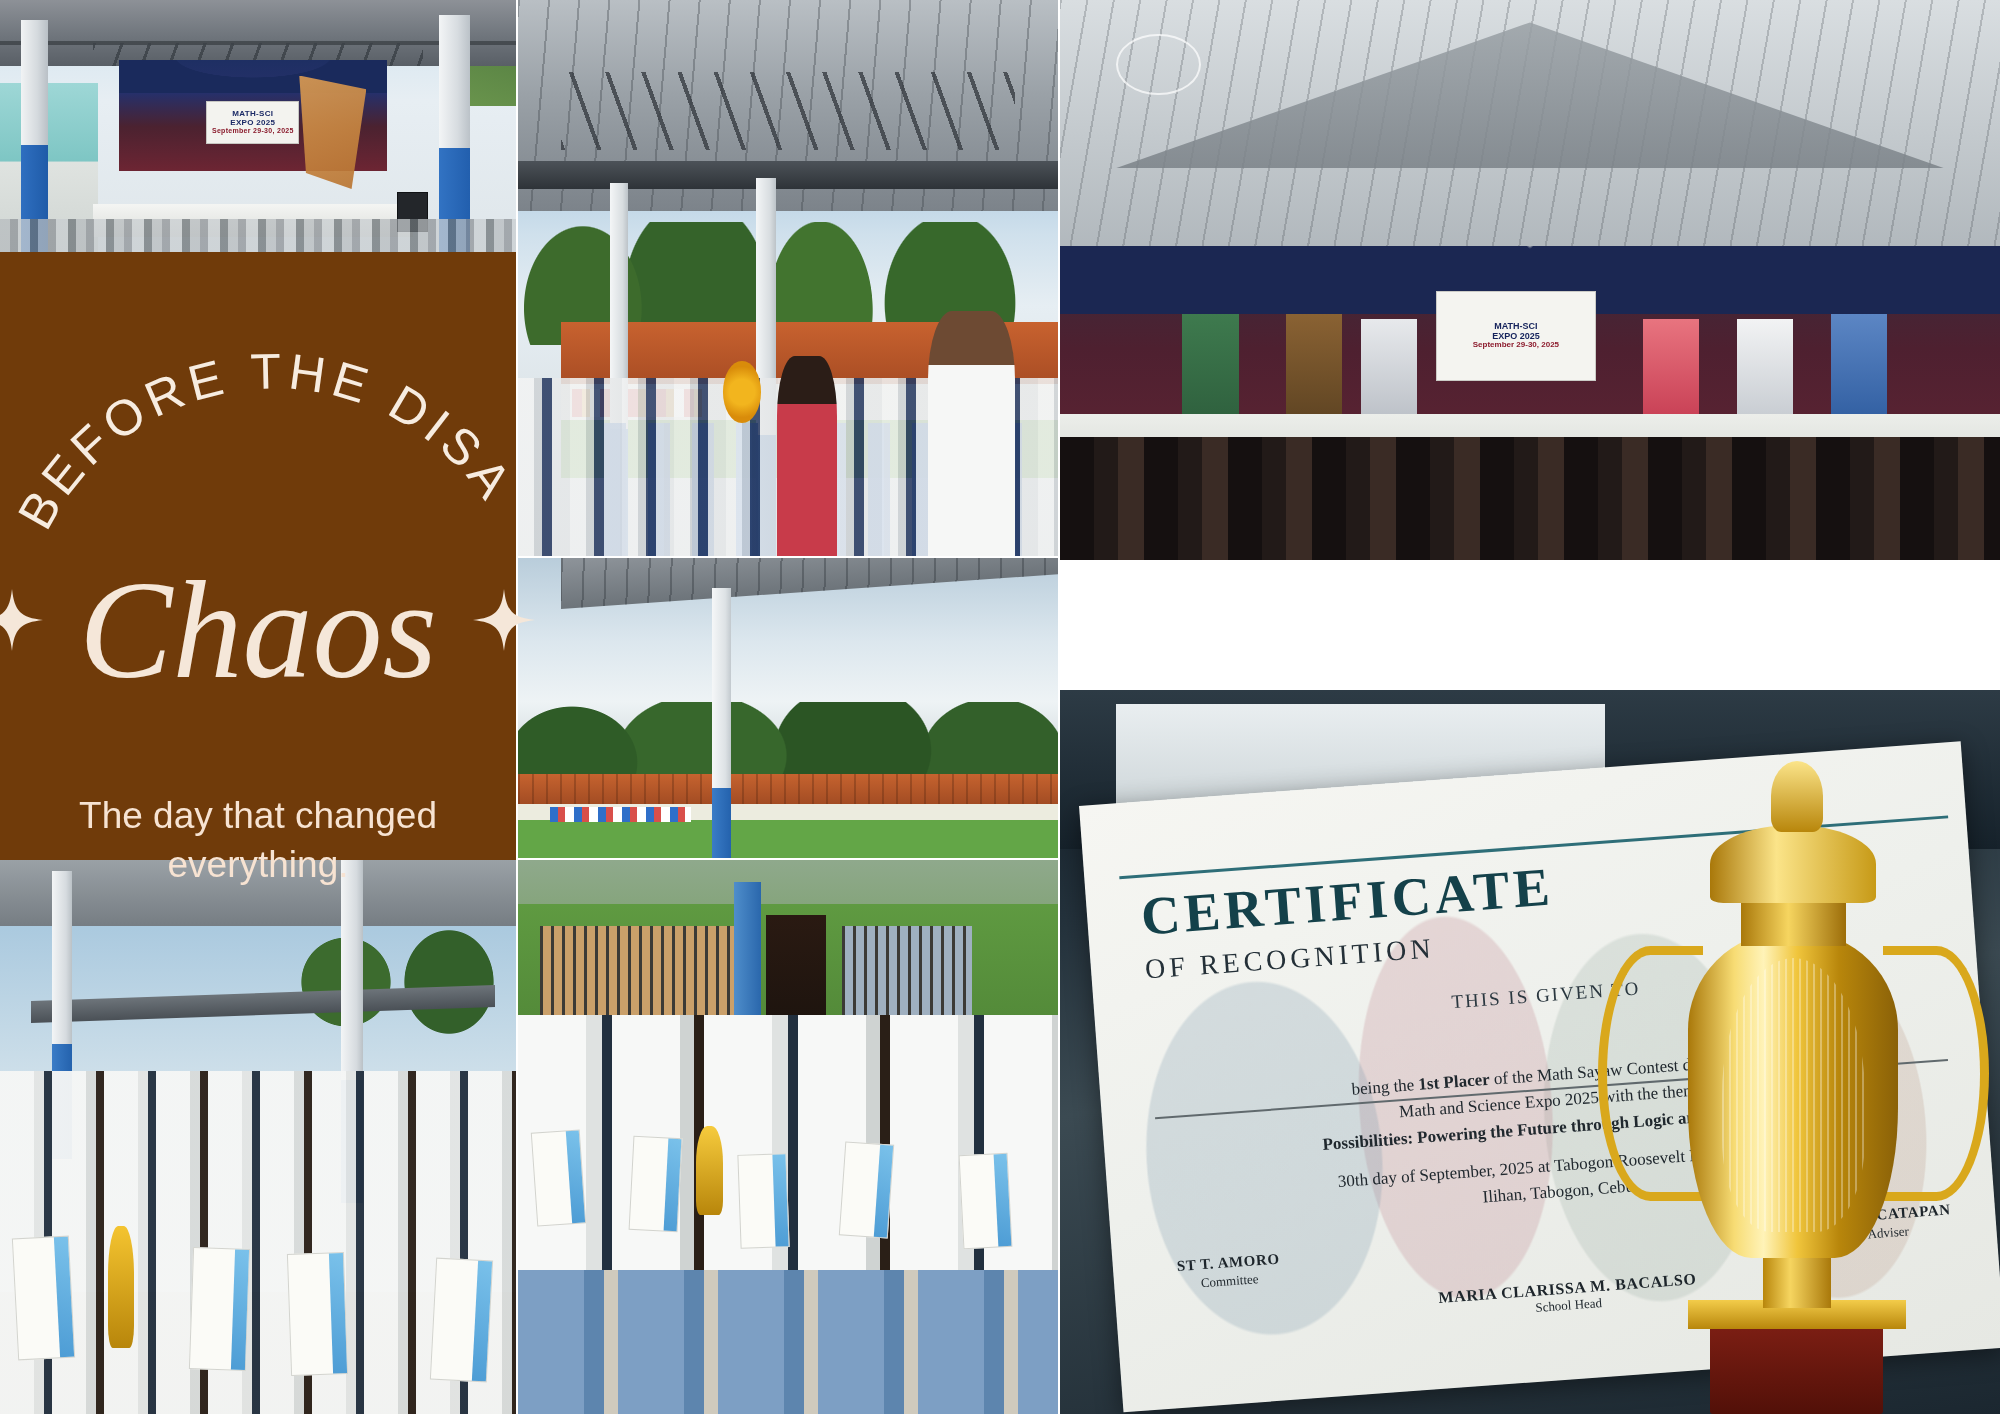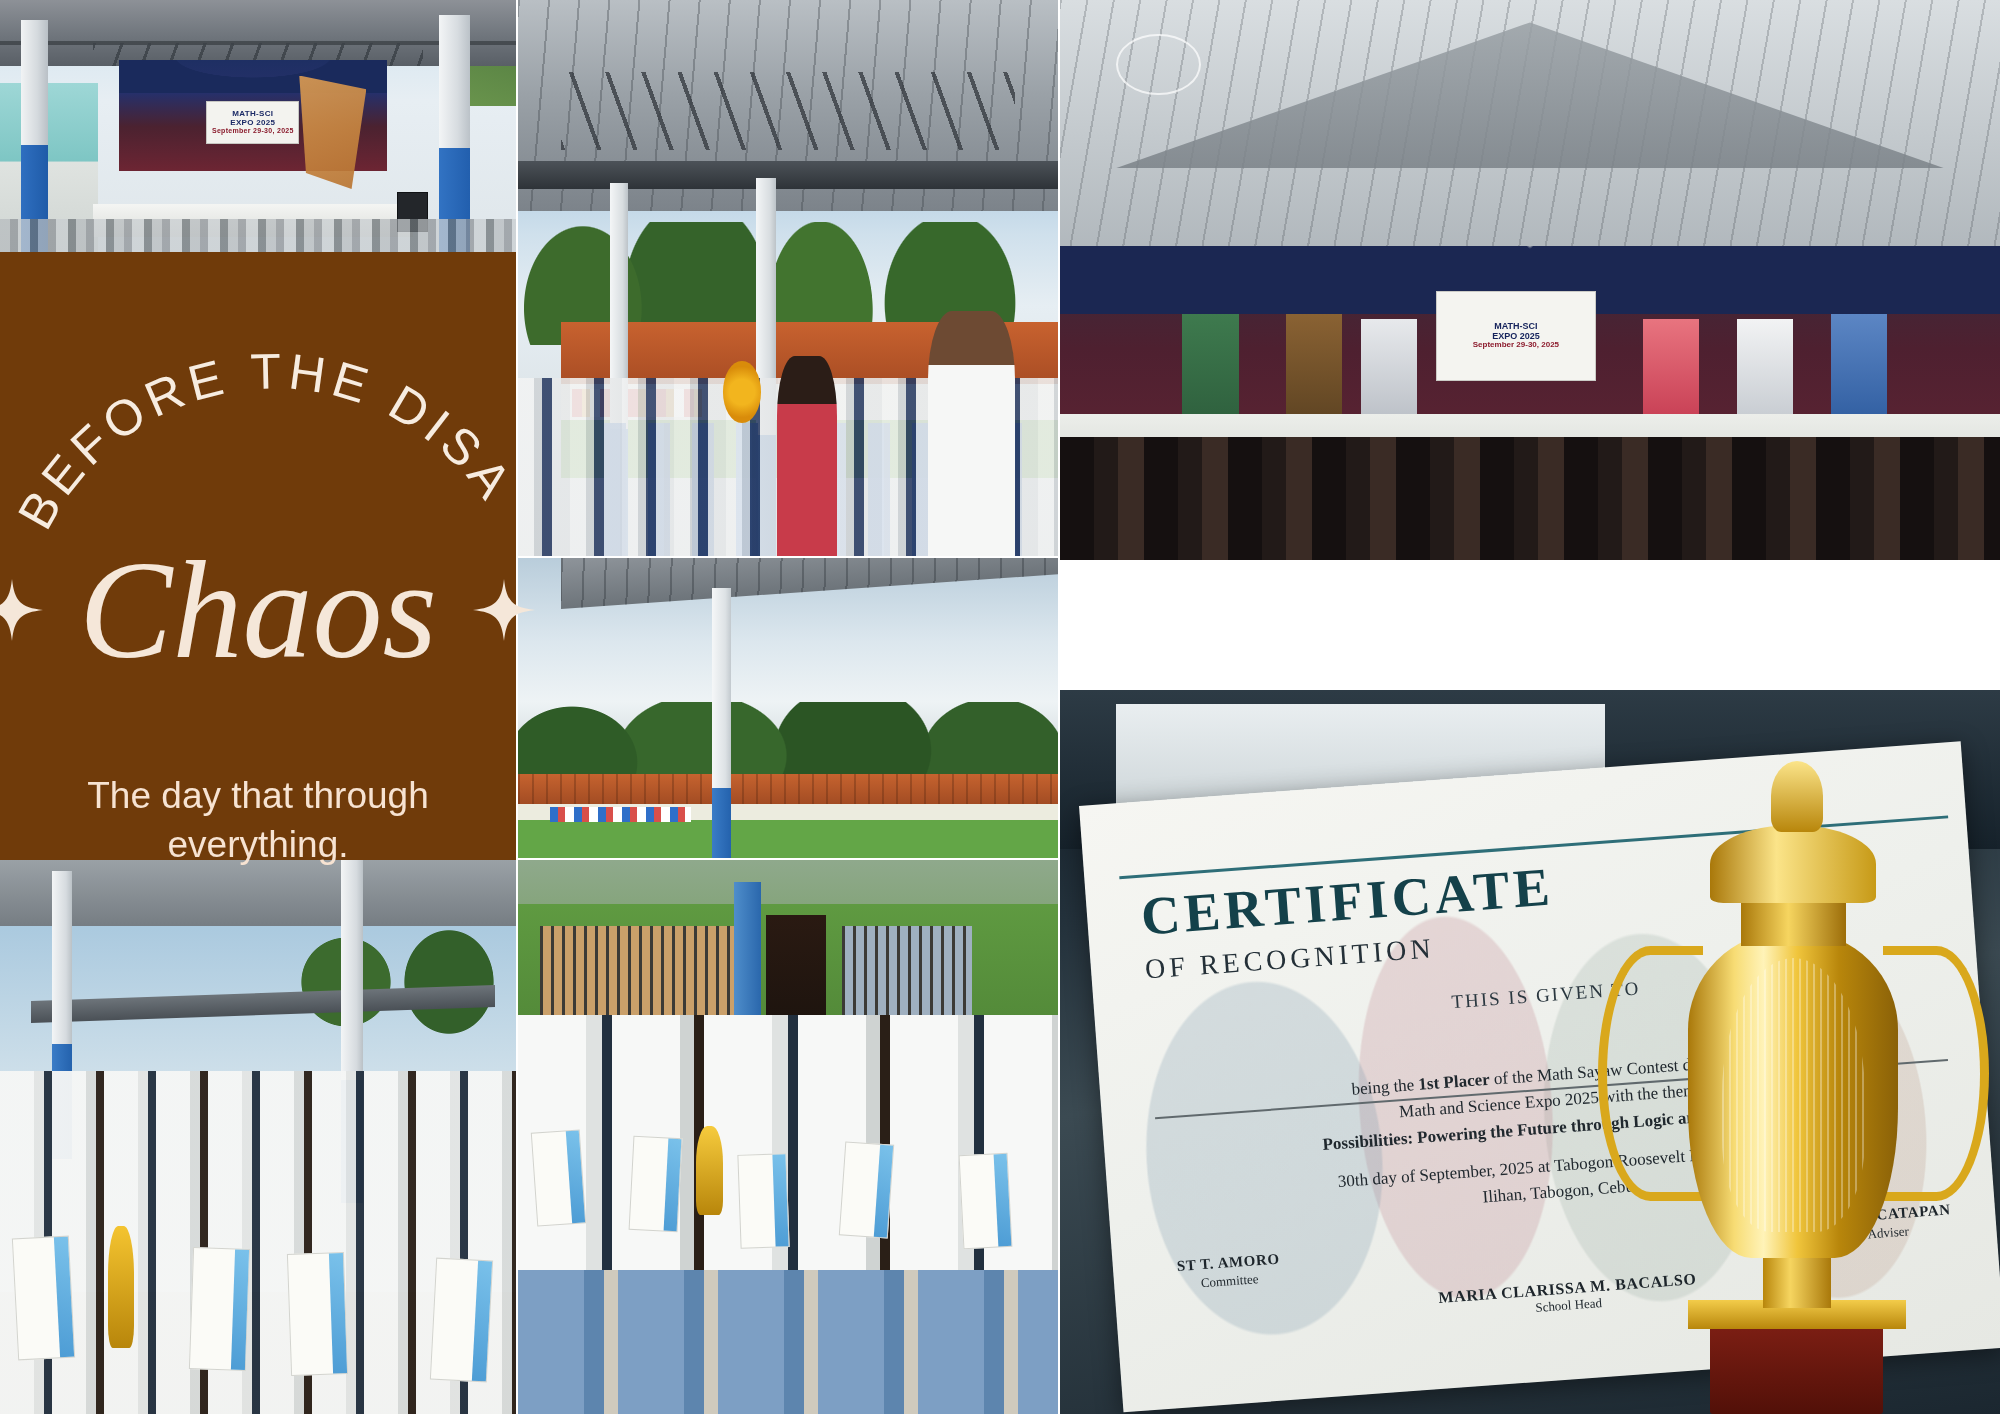--- a/index.html
+++ b/index.html
@@ -301,21 +301,21 @@
     position:absolute; background:#703b0a; color:#f5e6d8;
     display:flex; flex-direction:column; align-items:center;
   }
   .arc-wrap { position:relative; width:100%; height:260px; margin-top:62px; }
   .arc-wrap svg { display:block; width:100%; height:100%; overflow:visible; }
   .arc-text { fill:#f7ece0; font-family:"Liberation Sans", sans-serif;
               font-size:50px; letter-spacing:6px; font-weight:400; }
   .chaos-row { display:flex; align-items:center; justify-content:center;
                gap:36px; margin-top:-34px; }
   .chaos { font-family:"Liberation Serif", serif; font-style:italic;
-           font-size:140px; color:#f5e7d9; line-height:1; }
+           font-size:140px; color:#f5e7d9; line-height:1;margin-top:20px; }
   .spark { width:62px; height:62px; flex:0 0 auto; }
   .sub-text { margin-top:92px; text-align:center; font-size:37px; line-height:1.32;
               color:#f7e3d2; max-width:440px; }
 </style>
 </head>
 <body>
 
 <div class="collage">
 
   <div class="cell" style="left:0px;top:0px;width:516px;height:252px;">
@@ -503,16 +503,16 @@
     <div class="chaos-row">
       <svg class="spark" viewBox="0 0 100 100">
         <path d="M50 0 C54 36 64 46 100 50 C64 54 54 64 50 100 C46 64 36 54 0 50 C36 46 46 36 50 0 Z" fill="#f5e7d9"></path>
       </svg>
       <div class="chaos">Chaos</div>
       <svg class="spark" viewBox="0 0 100 100">
         <path d="M50 0 C54 36 64 46 100 50 C64 54 54 64 50 100 C46 64 36 54 0 50 C36 46 46 36 50 0 Z" fill="#f5e7d9"></path>
       </svg>
     </div>
 
-    <div class="sub-text">The day that through everything.</div>
+    <div class="sub-text">The day that changed everything.</div>
   </div>
 
 </div>
 
 </body></html>

